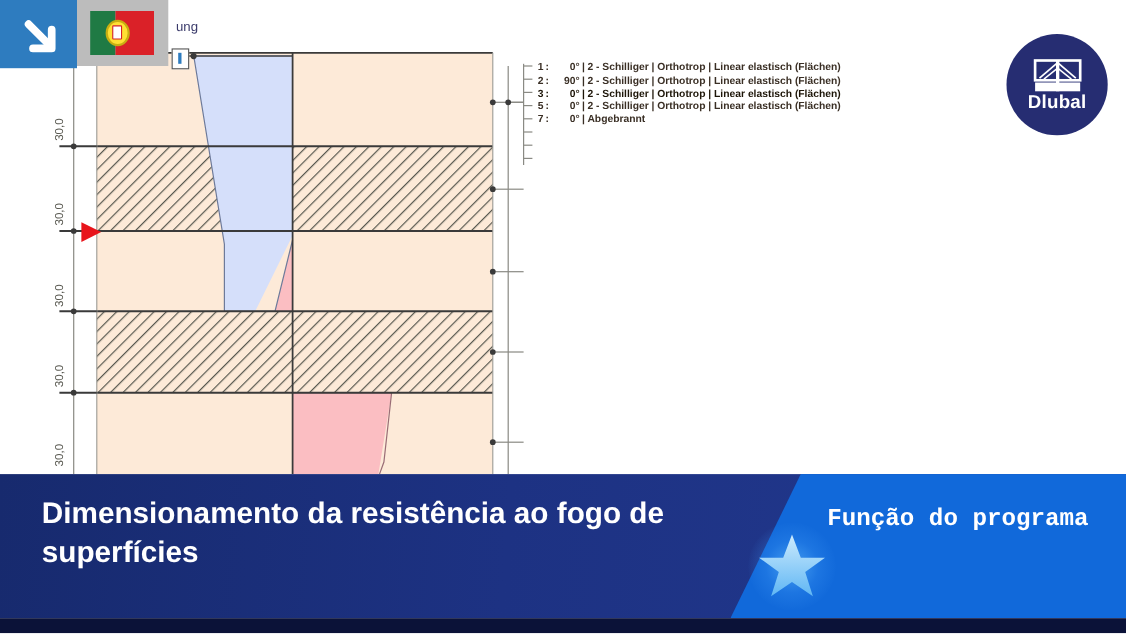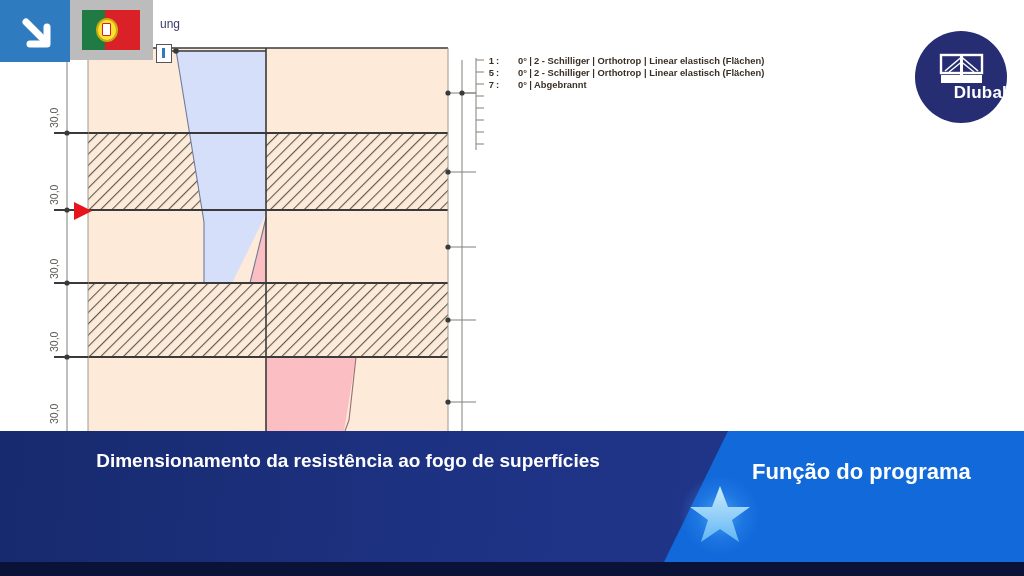--- a/index.html
+++ b/index.html
@@ -76,47 +76,46 @@
   .legend-row .ang{display:inline-block;width:26px;text-align:right;}
   .legend-row .sep{display:inline-block;width:7px;text-align:center;}
 
   
   .logo{
     position:absolute;right:17px;top:31px;width:92px;height:92px;border-radius:50%;
     background:#262D72;z-index:40;
   }
   .logo svg{position:absolute;left:0;top:0;}
   .logo .word{
-    position:absolute;left:0;right:0;top:52px;text-align:right;
+    position:absolute;left:0;right:0;top:52px;text-align:center;
     color:#ffffff;font-size:17px;font-weight:bold;letter-spacing:.2px;
     font-family:"Liberation Sans", sans-serif;
   }
 
   
   .banner{position:absolute;left:0;top:431px;width:1024px;height:145px;z-index:50;overflow:hidden;}
   .banner-left{
     position:absolute;left:0;top:0;width:1024px;height:131px;
     background:linear-gradient(95deg,#172a6e 0%,#1d3283 45%,#23398f 100%);
   }
   .banner-right{
     position:absolute;right:0;top:0;width:360px;height:131px;
     background:#1169DA;
     clip-path:polygon(64px 0,360px 0,360px 131px,0px 131px);
   }
   .banner-bottom{position:absolute;left:0;bottom:0;width:1024px;height:14px;background:#0B1238;}
   .banner-title{
     position:absolute;left:38px;top:17px;width:620px;
-    color:#ffffff;font-size:19px;font-weight:bold;line-height:1.34;
-    font-family:"Liberation Sans", sans-serif;
-    text-align:center;
+    color:#ffffff;font-size:27px;font-weight:bold;line-height:1.34;
+    font-family:"Liberation Sans", sans-serif;
   }
   .banner-sub{
     position:absolute;left:752px;top:26px;width:250px;
     color:#ffffff;font-size:22px;font-weight:bold;line-height:1.33;
-    font-family:Liberation Sans, sans-serif;
+    font-family:Liberation Mono, monospace;
   }
   .star-wrap{position:absolute;left:680px;top:44px;width:80px;height:80px;}
   .star-glow{
     position:absolute;left:0;top:0;width:80px;height:80px;border-radius:50%;
     background:radial-gradient(circle,rgba(100,190,255,.62) 0%,rgba(60,150,245,.28) 42%,rgba(20,90,200,0) 72%);
   }
   .star-wrap svg{position:absolute;left:8px;top:8px;}
 </style>
 </head>
 <body>
@@ -210,20 +209,26 @@
     <div class="dimlabel" style="left:44px;top:205px;">30,0</div>
     <div class="dimlabel" style="left:44px;top:279px;">30,0</div>
     <div class="dimlabel" style="left:44px;top:352px;">30,0</div>
     <div class="dimlabel" style="left:44px;top:424px;">30,0</div>
 
     <div class="cut-word">ung</div>
 
     <div class="legend">
       <div class="legend-row">
         <span class="num">1</span><span class="sep">:</span><span class="ang">0°</span><span class="sep">|</span><span>2 - Schilliger | Orthotrop | Linear elastisch (Flächen)</span>
+      </div>
+      <div class="legend-row">
+        <span class="num">2</span><span class="sep">:</span><span class="ang">90°</span><span class="sep">|</span><span>2 - Schilliger | Orthotrop | Linear elastisch (Flächen)</span>
+      </div>
+      <div class="legend-row bold">
+        <span class="num">3</span><span class="sep">:</span><span class="ang">0°</span><span class="sep">|</span><span>2 - Schilliger | Orthotrop | Linear elastisch (Flächen)</span>
       </div>
       <div class="legend-row">
         <span class="num">5</span><span class="sep">:</span><span class="ang">0°</span><span class="sep">|</span><span>2 - Schilliger | Orthotrop | Linear elastisch (Flächen)</span>
       </div>
       <div class="legend-row">
         <span class="num">7</span><span class="sep">:</span><span class="ang">0°</span><span class="sep">|</span><span>Abgebrannt</span>
       </div>
     </div>
 
     <div class="mini-box">

